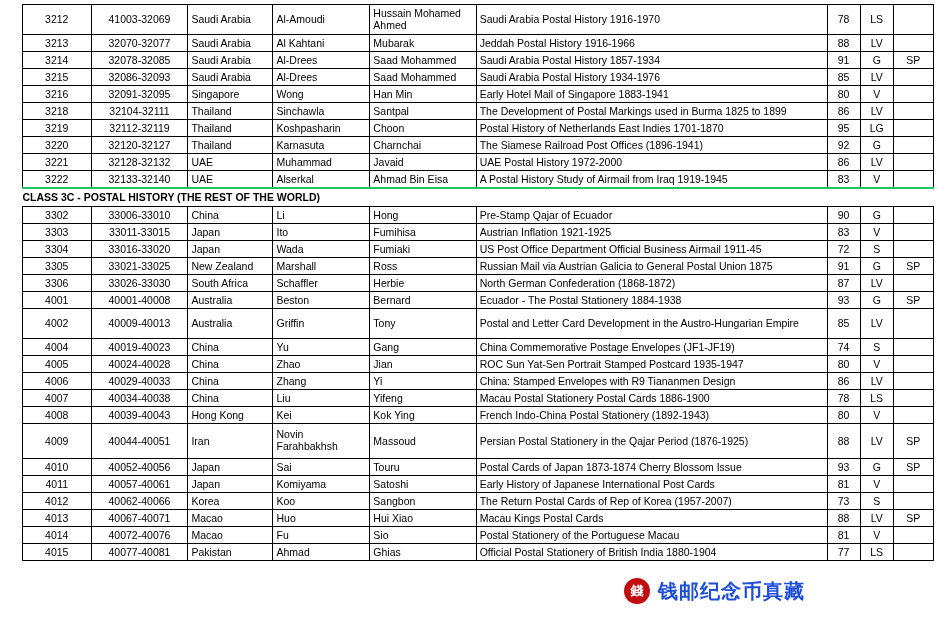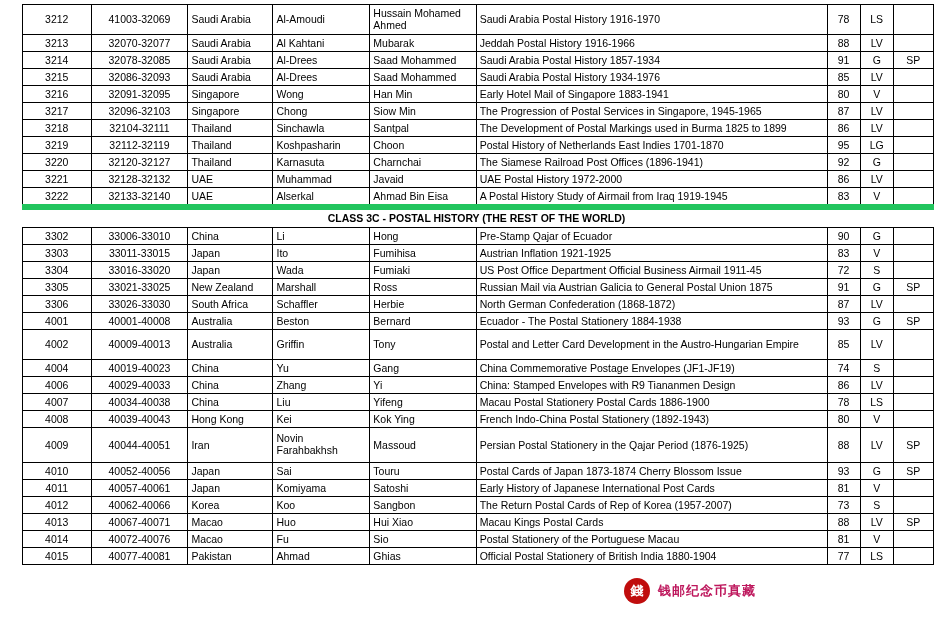--- a/index.html
+++ b/index.html
@@ -43,22 +43,22 @@
   col.c8{width:34px;}
 
   td.num{text-align:center;}
   td.ctr{text-align:center;}
   td.title{text-align:left;}
   .wrapcell{white-space:normal;line-height:1.1;}
   tr.tall td{height:27px;}
   tr.xtall td{height:32px;}
 
   .section td{
-    border-left:none;border-right:none;border-top:6px solid #22c55e;border-bottom:none;
-    font-weight:bold;font-size:10.5px;text-align:center;padding-left:0px;
+    border-left:none;border-right:none;border-top:2px solid #22c55e;border-bottom:none;
+    font-weight:bold;font-size:10.5px;text-align:left;padding-left:0px;
     height:15px;
   }
 
   
   .watermark{
     position:absolute;
     right:14px;
     bottom:6px;
     width:230px;
     height:40px;
@@ -70,21 +70,21 @@
     padding-left:6px;
     box-sizing:border-box;
   }
   .wm-logo{
     width:26px;height:26px;border-radius:50%;
     background:#c00d0d;
     display:flex;align-items:center;justify-content:center;
     color:#fff;font-size:13px;font-weight:bold;
   }
   .wm-text{
-    font-size:13px;font-weight:bold;color:#be185d;letter-spacing:1px;
+    font-size:20px;font-weight:bold;color:#1d4ed8;letter-spacing:1px;
   }
 </style>
 </head>
 <body>
 
 <div class="sheet">
   <table>
     <colgroup>
       <col class="c0">
         <col class="c1">
@@ -146,31 +146,20 @@
           <td class="ctr">32091-32095</td>
           <td class="title">Singapore</td>
           <td class="title">Wong</td>
           <td class="title">Han Min</td>
           <td class="title">Early Hotel Mail of Singapore 1883-1941</td>
           <td class="ctr">80</td>
           <td class="ctr">V</td>
           <td class="ctr"></td>
         </tr>
         <tr>
-          <td class="num">3217</td>
-          <td class="ctr">32096-32103</td>
-          <td class="title">Singapore</td>
-          <td class="title">Chong</td>
-          <td class="title">Siow Min</td>
-          <td class="title">The Progression of Postal Services in Singapore, 1945-1965</td>
-          <td class="ctr">87</td>
-          <td class="ctr">LV</td>
-          <td class="ctr"></td>
-        </tr>
-        <tr>
           <td class="num">3218</td>
           <td class="ctr">32104-32111</td>
           <td class="title">Thailand</td>
           <td class="title">Sinchawla</td>
           <td class="title">Santpal</td>
           <td class="title">The Development of Postal Markings used in Burma 1825 to 1899</td>
           <td class="ctr">86</td>
           <td class="ctr">LV</td>
           <td class="ctr"></td>
         </tr>
@@ -303,20 +292,31 @@
           <td class="ctr">40019-40023</td>
           <td class="title">China</td>
           <td class="title">Yu</td>
           <td class="title">Gang</td>
           <td class="title">China Commemorative Postage Envelopes (JF1-JF19)</td>
           <td class="ctr">74</td>
           <td class="ctr">S</td>
           <td class="ctr"></td>
         </tr>
         <tr>
+          <td class="num">4005</td>
+          <td class="ctr">40024-40028</td>
+          <td class="title">China</td>
+          <td class="title">Zhao</td>
+          <td class="title">Jian</td>
+          <td class="title">ROC Sun Yat-Sen Portrait Stamped Postcard 1935-1947</td>
+          <td class="ctr">80</td>
+          <td class="ctr">V</td>
+          <td class="ctr"></td>
+        </tr>
+        <tr>
           <td class="num">4006</td>
           <td class="ctr">40029-40033</td>
           <td class="title">China</td>
           <td class="title">Zhang</td>
           <td class="title">Yi</td>
           <td class="title">China: Stamped Envelopes with R9 Tiananmen Design</td>
           <td class="ctr">86</td>
           <td class="ctr">LV</td>
           <td class="ctr"></td>
         </tr>

